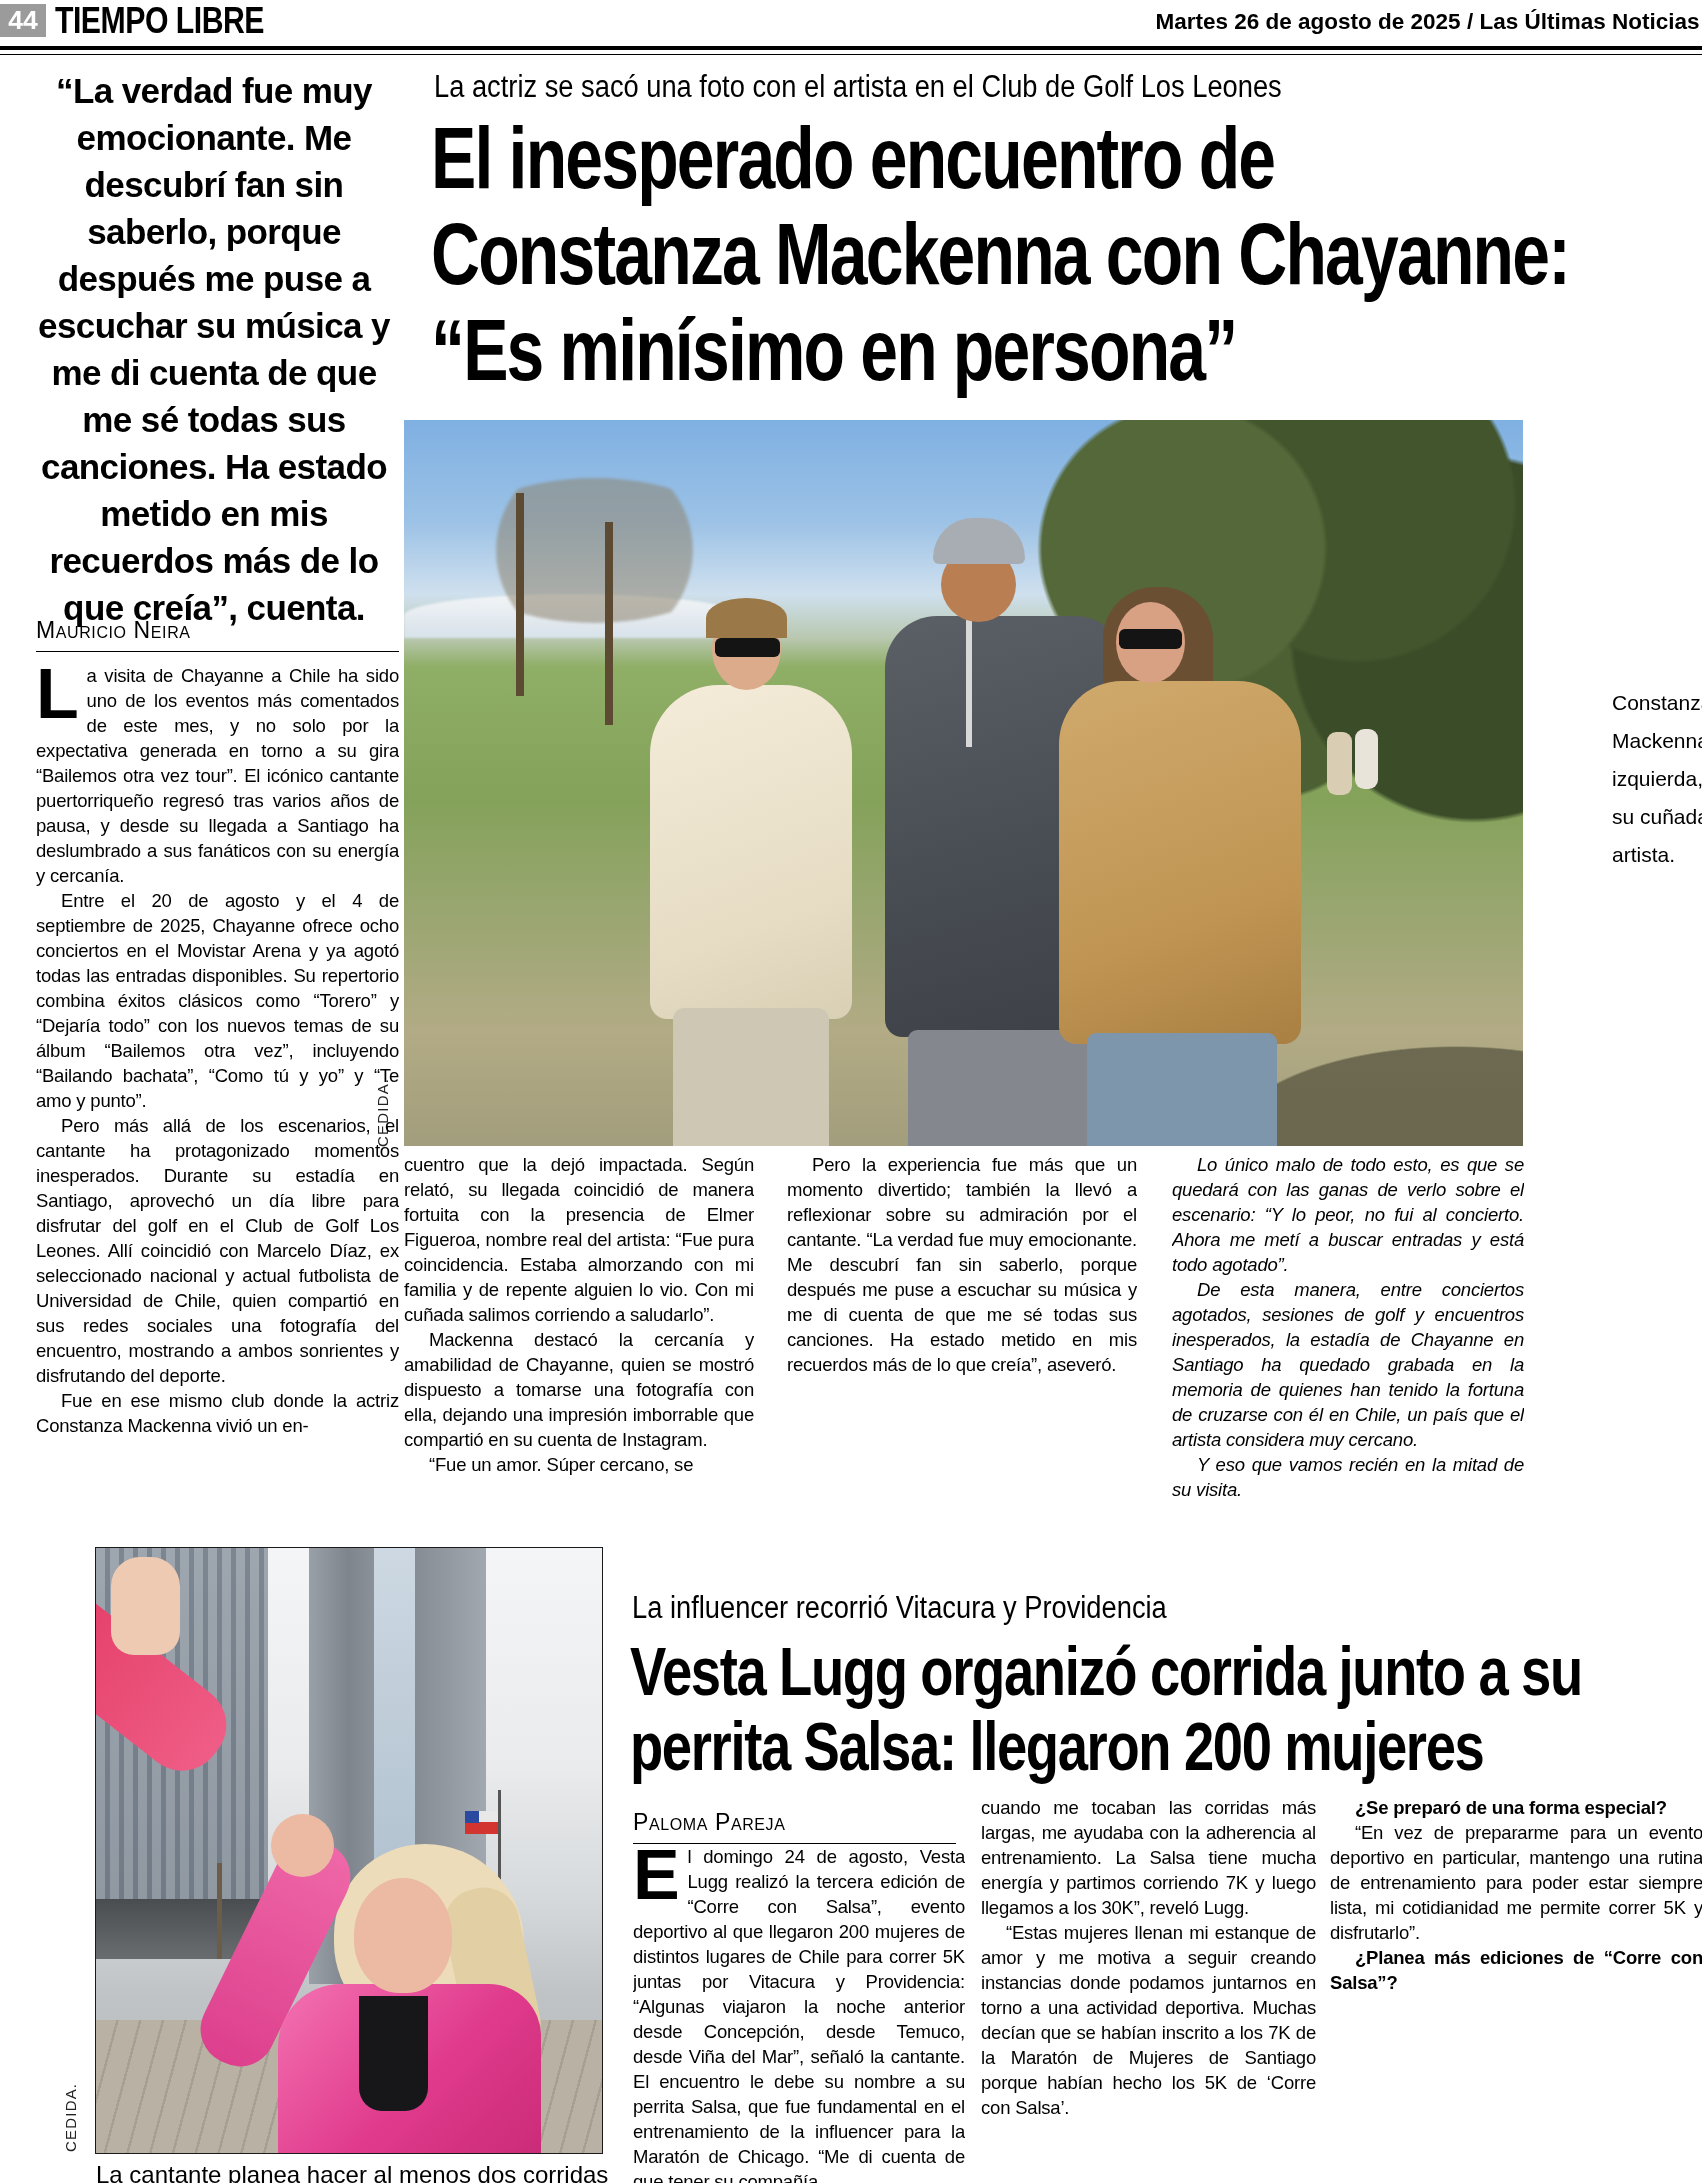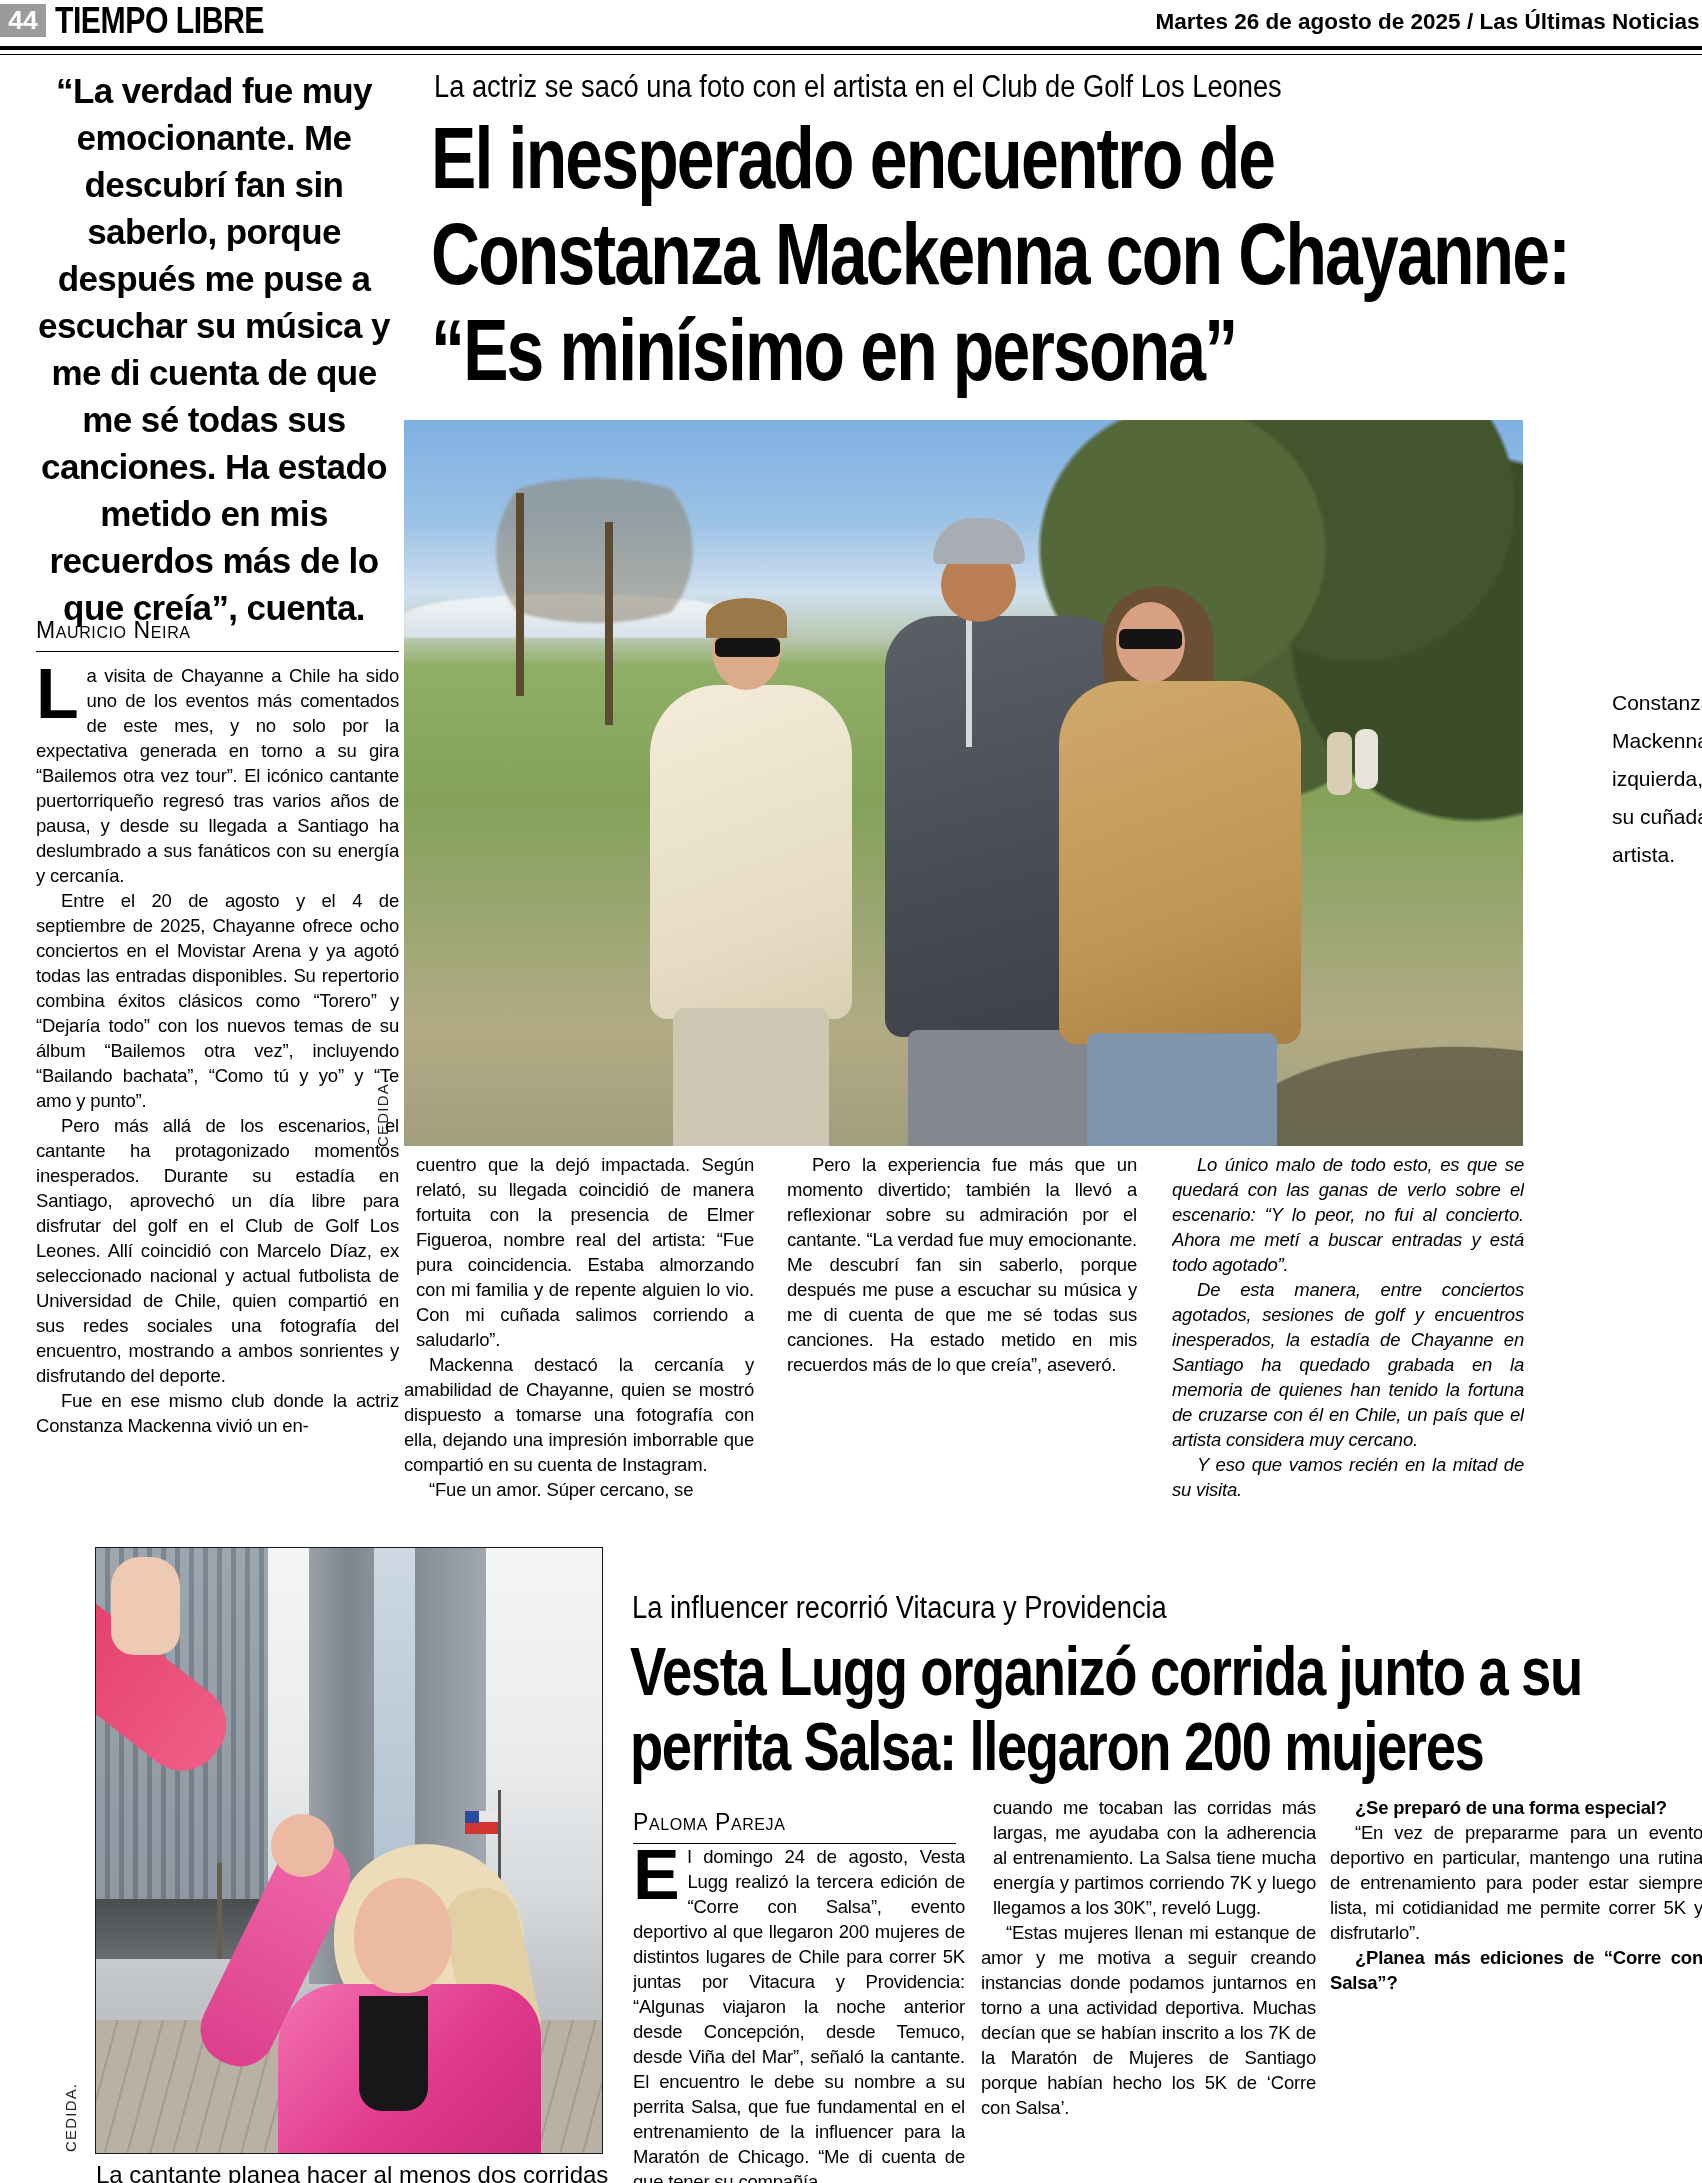--- a/index.html
+++ b/index.html
@@ -21,21 +21,21 @@
   .headline{font-weight:700;}
   .headline .hl{font-size:87px;line-height:96px;letter-spacing:-2.3px;transform:scaleX(0.78);
                 transform-origin:0 0;white-space:nowrap;}
   .headline1{position:absolute;left:431px;top:110px;}
   .byline{font-variant:small-caps;font-size:23px;letter-spacing:0.6px;padding-bottom:7px;
           border-bottom:1.2px solid #000;}
   .byline1{position:absolute;left:36px;top:617px;width:363px;}
   .bodycol{position:absolute;font-size:18.5px;line-height:25px;letter-spacing:-0.2px;
            text-align:justify;overflow:hidden;}
   .bodycol p{margin:0;text-indent:25px;}
-  .bodycol p.cont{text-indent:0;margin-left:12px;}
+  .bodycol p.cont{text-indent:0;}
   .bodycol p.has-drop{text-indent:0;}
   .bodycol p.qhead{font-weight:700;}
   .dropcap{float:left;font-size:70px;line-height:55px;font-weight:700;padding:3.5px 8px 0 0;}
   .colleft{left:36px;top:663px;width:363px;height:861px;}
   .cola{left:404px;top:1152px;width:350px;height:392px;}
   .colb{left:787px;top:1152px;width:350px;height:392px;}
   .colc{left:1172px;top:1152px;width:352px;height:392px;font-style:italic;}
   .caption1{position:absolute;left:1612px;top:684px;width:165px;font-size:21px;line-height:38px;}
   .credit-v{position:absolute;writing-mode:vertical-rl;transform:rotate(180deg);
             font-size:15px;letter-spacing:1.2px;color:#222;}

